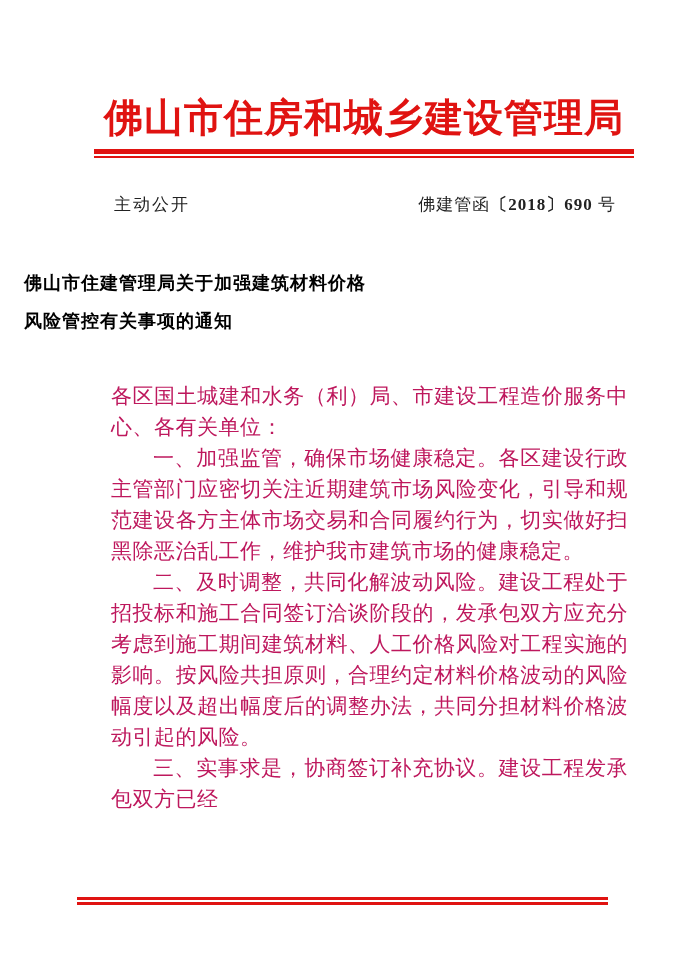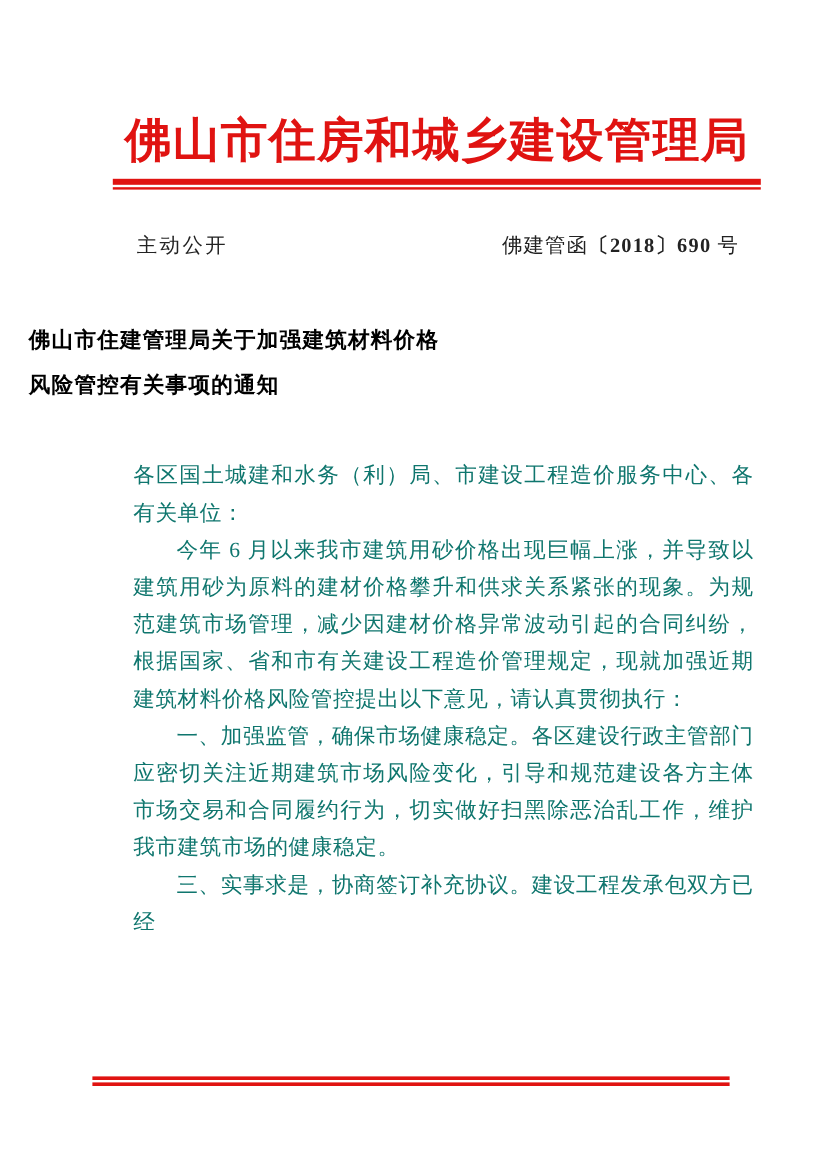--- a/index.html
+++ b/index.html
@@ -60,25 +60,25 @@
     margin-top: 48px;
     text-align: left;
     font-size: 18px;
     font-weight: bold;
     line-height: 38px;
     letter-spacing: 1px;
     color: #000000;
   }
   .body-text {
     margin: 41px 76px 0 87px;
-    font-size: 18px;
+    font-size: 21px;
     line-height: 31px;
     text-align: justify;
     letter-spacing: 0.5px;
-    color: #0f766e;
+    color: #be185d;
   }
   .body-text p {
     margin: 0;
     text-indent: 2em;
   }
   .body-text p.salutation {
     text-indent: 0;
   }
   .lead {
     font-weight: normal;
@@ -108,23 +108,23 @@
   </div>
 
   <div class="doc-title">
     <div>佛山市住建管理局关于加强建筑材料价格</div>
     <div>风险管控有关事项的通知</div>
   </div>
 
   <div class="body-text">
     <p class="salutation">各区国土城建和水务（利）局、市建设工程造价服务中心、各有关单位：</p>
 
-    <p><span>今年 6 月以来我市建筑用砂价格出现巨幅上涨，并导致以建筑用砂为原料的建材价格攀升和供求关系紧张的现象。为规范建筑市场管理，减少因建材价格异常波动引起的合同纠纷，根据国家、省和市有关建设工程造价管理规定，现就加强近期建筑材料价格风险管控提出以下意见，请认真贯彻执行：</span></p>
 
     <p><span class="lead">一、加强监管，确保市场健康稳定。</span><span>各区建设行政主管部门应密切关注近期建筑市场风险变化，引导和规范建设各方主体市场交易和合同履约行为，切实做好扫黑除恶治乱工作，维护我市建筑市场的健康稳定。</span></p>
 
+    <p><span class="lead">二、及时调整，共同化解波动风险。</span><span>建设工程处于招投标和施工合同签订洽谈阶段的，发承包双方应充分考虑到施工期间建筑材料、人工价格风险对工程实施的影响。按风险共担原则，合理约定材料价格波动的风险幅度以及超出幅度后的调整办法，共同分担材料价格波动引起的风险。</span></p>
 
     <p><span class="lead">三、实事求是，协商签订补充协议。</span><span>建设工程发承包双方已经</span></p>
   </div>
 
   <div class="rule rule-bottom"></div>
 
 </div>
 
 </body></html>

